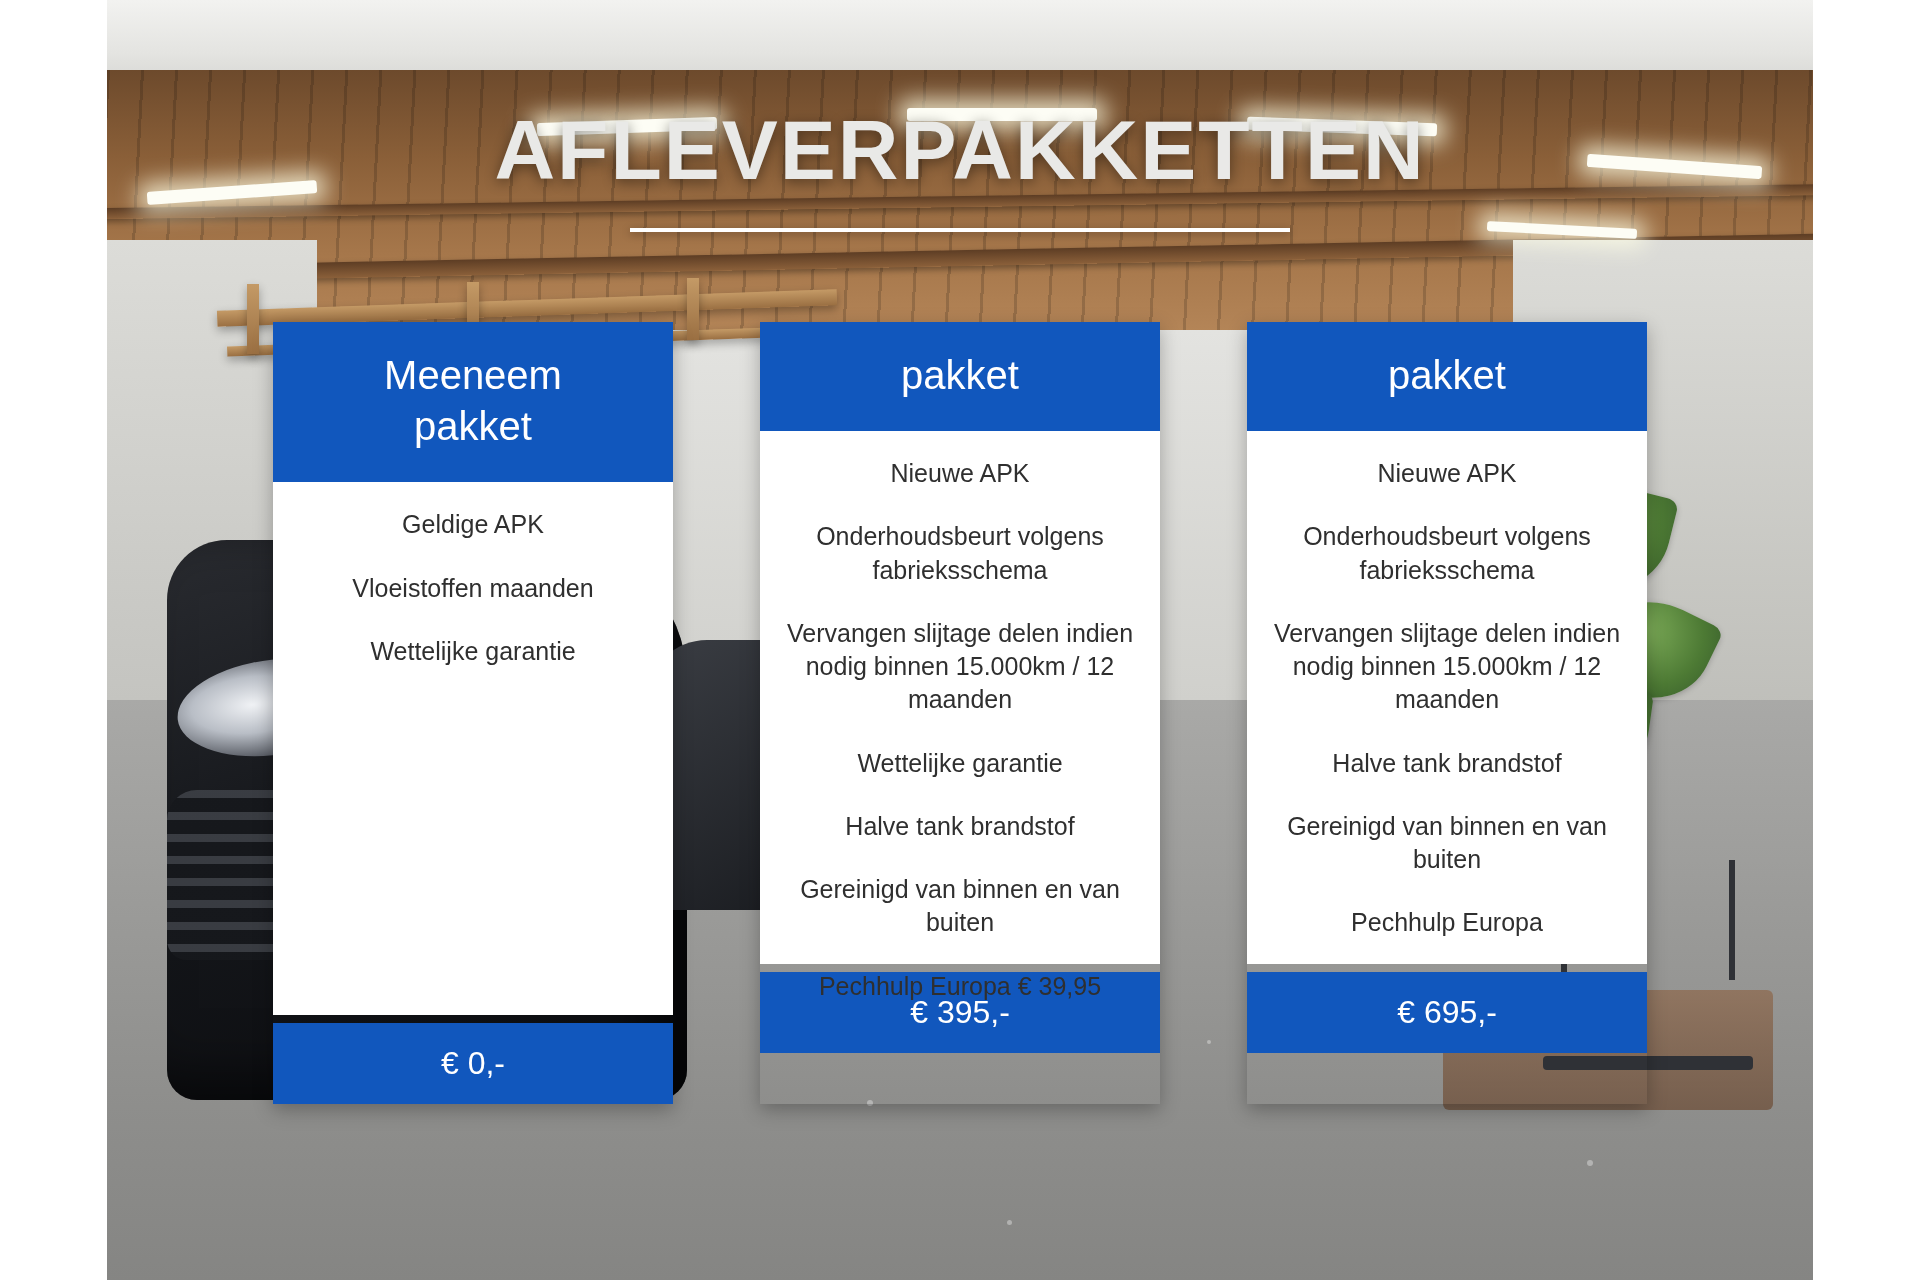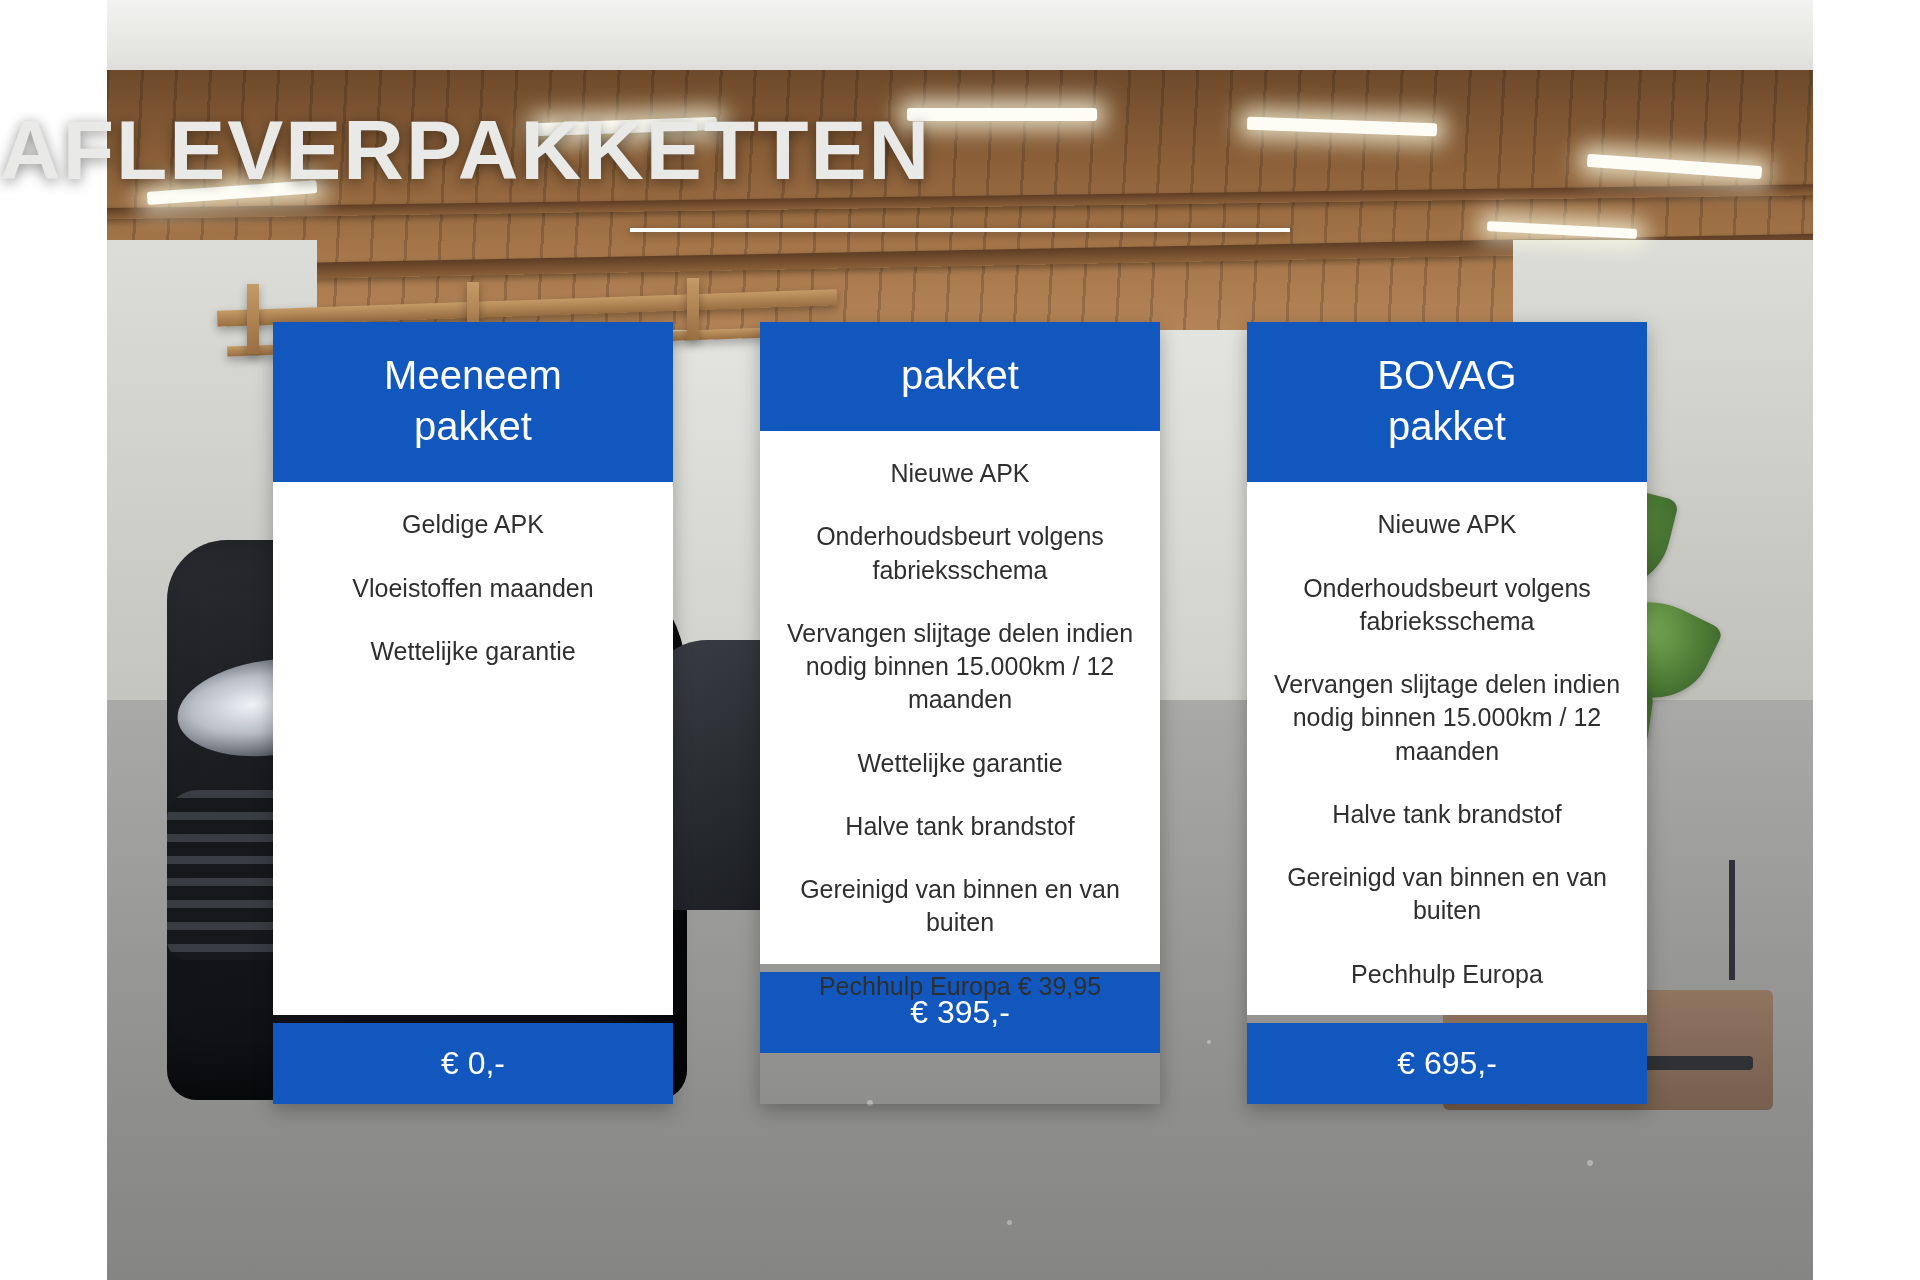--- a/index.html
+++ b/index.html
@@ -277,21 +277,21 @@
     background: #ffffff;
   }
   .gutter.left { left: 0; }
   .gutter.right { right: 0; }
 
   
   .title-wrap {
     position: absolute;
     left: 0; right: 0;
     top: 108px;
-    text-align: left;
+    text-align: center;
   }
   .title {
     font-size: 84px;
     font-weight: bold;
     color: #e9e9e7;
     letter-spacing: 2px;
     text-shadow: 0 3px 14px rgba(0,0,0,0.45);
     line-height: 1;
   }
   .title-rule {
@@ -469,21 +469,20 @@
           <li>Gereinigd van binnen en van buiten</li>
           <li>Pechhulp Europa € 39,95</li>
         </ul>
       </div>
       <div class="spacer-gap"></div>
       <div class="card-price">€ 395,-</div>
     </div>
 
     <div class="card c3">
       <div class="card-head">
-        <div>BOVAG</div>
         <div>pakket</div>
       </div>
       <div class="card-body">
         <ul>
           <li>Nieuwe APK</li>
           <li>Onderhoudsbeurt volgens fabrieksschema</li>
           <li>Vervangen slijtage delen indien nodig binnen 15.000km / 12 maanden</li>
           <li>Halve tank brandstof</li>
           <li>Gereinigd van binnen en van buiten</li>
           <li>Pechhulp Europa</li>

